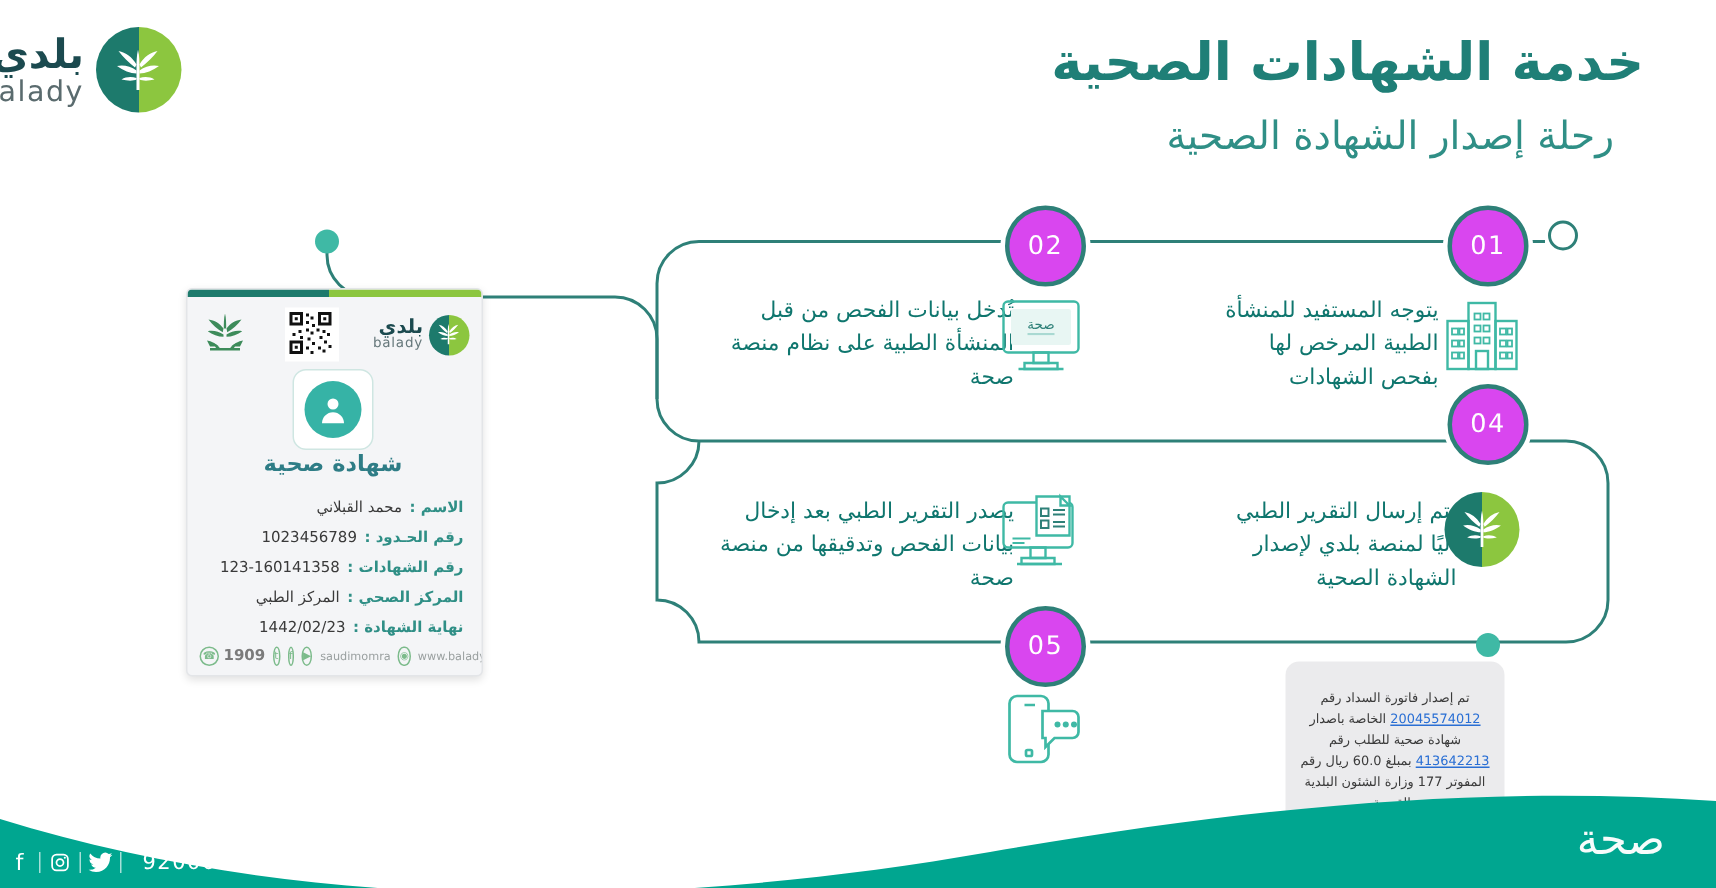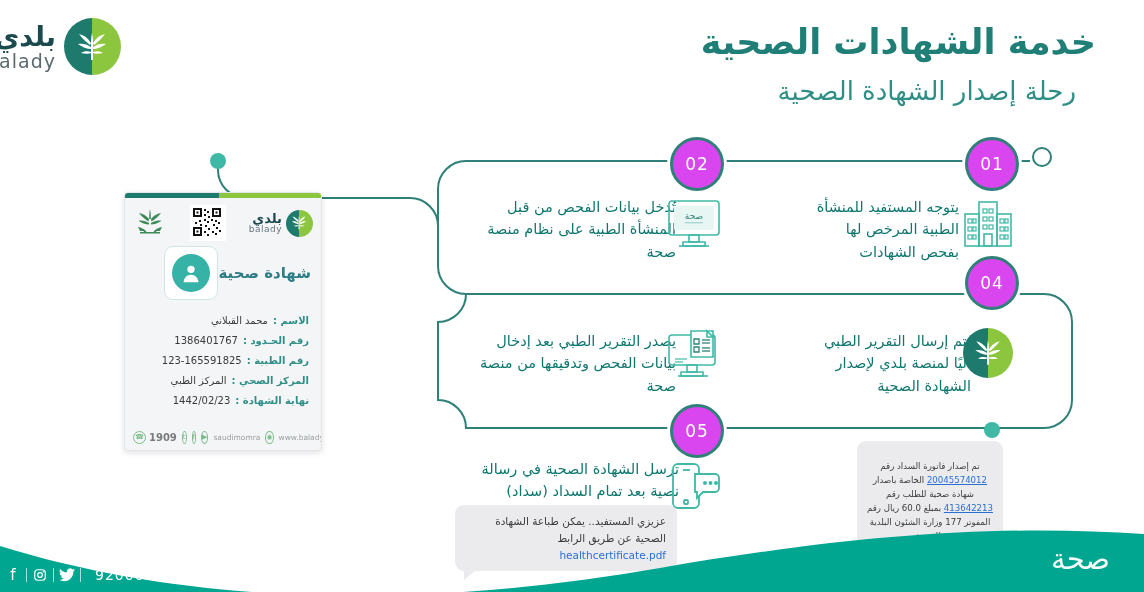--- a/index.html
+++ b/index.html
@@ -50,21 +50,21 @@
   .cert-head{display:flex;align-items:center;justify-content:space-between;padding:7px 8px 2px 8px;}
   .cert-emblem{width:34px;height:32px;color:#3d8b5a;font-size:26px;line-height:1;text-align:center;}
   .qr{width:34px;height:34px;background:#fff;padding:1px;}
   .cert-balady{display:flex;align-items:center;gap:4px;}
   .cert-balady .w{display:flex;flex-direction:column;align-items:flex-end;line-height:1;}
   .cert-balady .ar{font-size:13px;font-weight:700;color:#1b4a4f;}
   .cert-balady .en{font-size:9px;color:#66787b;letter-spacing:.5px;}
   .cert-balady .mark{width:27px;height:27px;border-radius:50%;position:relative;overflow:hidden;
                      background:linear-gradient(90deg,#1d7a6c 0 50%,#8cc63f 50% 100%);
                      display:flex;align-items:center;justify-content:center;color:#fff;font-size:21px;}
-  .cert-titlerow{display:flex;align-items:center;justify-content:flex-end;padding:3px 10px 2px 8px;}
+  .cert-titlerow{display:flex;align-items:center;justify-content:center;padding:3px 10px 2px 8px;flex-direction:column;}
   .cert-avatar{width:52px;height:52px;background:#fff;border:1px solid #cfe6e2;border-radius:9px;
                display:flex;align-items:center;justify-content:center;}
   .cert-avatar .ball{width:38px;height:38px;border-radius:50%;background:#36b3a6;
                      display:flex;align-items:center;justify-content:center;color:#fff;font-size:24px;}
   .cert-type{font-size:15px;font-weight:700;color:#2e7d86;direction:rtl;}
   .cert-rows{padding:4px 12px 0 10px;direction:rtl;}
   .cert-row{display:flex;justify-content:flex-start;gap:5px;font-size:10px;margin-top:9px;
             color:#333;line-height:1.1;}
   .cert-row .lab{color:#2f8f86;font-weight:700;white-space:nowrap;}
   .cert-row .val{color:#3a3a3a;white-space:nowrap;}
@@ -241,41 +241,36 @@
           <path d="M19 20c-4-3-9-4-13-3 4 3 9 5 13 5zM21 20c4-3 9-4 13-3-4 3-9 5-13 5z"></path>
           <path d="M19 25c-3-1-7-1-10 1 4 1 8 1 10 0zM21 25c3-1 7-1 10 1-4 1-8 1-10 0z"></path>
         </g>
       </svg>
     </div>
   </div>
 
   <div class="step-badge" style="left:670px;top:404px;">
     <span>05</span>
   </div>
-  <div class="step-text" style="left:458px;top:458px;width:200px;">ترسل الشهادة الصحية في رسالة نصية بعد تمام السداد (سداد)</div>
   <div class="step-icon" style="left:665px;top:458px;">
     <svg width="58" height="58" viewBox="0 0 58 58">
       <g fill="none" stroke="#3fb9a5" stroke-width="1.8">
         <rect x="8" y="6" width="26" height="44" rx="5"></rect>
         <path d="M18 12 h7"></path>
         <rect x="19" y="42" width="4" height="4" rx="1"></rect>
         <path d="M30 16 h20 a4 4 0 0 1 4 4 v10 a4 4 0 0 1 -4 4 h-12 l-6 6 v-6 h-2z" fill="#ffffff"></path>
       </g>
       <g fill="#3fb9a5">
         <circle cx="40" cy="25" r="2"></circle>
           <circle cx="45.5" cy="25" r="2"></circle>
           <circle cx="51" cy="25" r="2"></circle>
       </g>
     </svg>
   </div>
 
-  <div class="bubble bubble-sms">
-    <span>عزيزي المستفيد.. يمكن طباعة الشهادة الصحية عن طريق الرابط</span>
-    <span class="link">healthcertificate.pdf</span>
-  </div>
 
   <div class="bubble bubble-sadad">
     <span>تم إصدار فاتورة السداد رقم</span>
     <span class="hl">20045574012</span>
     <span>الخاصة باصدار شهادة صحية للطلب رقم</span>
     <span class="hl">413642213</span>
     <span>بمبلغ 60.0 ريال رقم المفوتر 177 وزارة الشئون البلدية والقروية</span>
   </div>
 
   <div class="cert-card">
@@ -366,25 +361,25 @@
       <div class="cert-type">شهادة صحية</div>
     </div>
 
     <div class="cert-rows">
       <div class="cert-row">
         <span class="lab">الاسم :</span>
         <span class="val">محمد القبلاني</span>
       </div>
       <div class="cert-row">
         <span class="lab">رقم الحـدود :</span>
-        <span class="val">1386401767</span>
+        <span class="val">1023456789</span>
       </div>
       <div class="cert-row">
-        <span class="lab">رقم الطبية :</span>
-        <span class="val">123-165591825</span>
+        <span class="lab">رقم الشهادات :</span>
+        <span class="val">123-160141358</span>
       </div>
       <div class="cert-row">
         <span class="lab">المركز الصحي :</span>
         <span class="val">المركز الطبي</span>
       </div>
       <div class="cert-row">
         <span class="lab">نهاية الشهادة :</span>
         <span class="val">1442/02/23</span>
       </div>
     </div>

